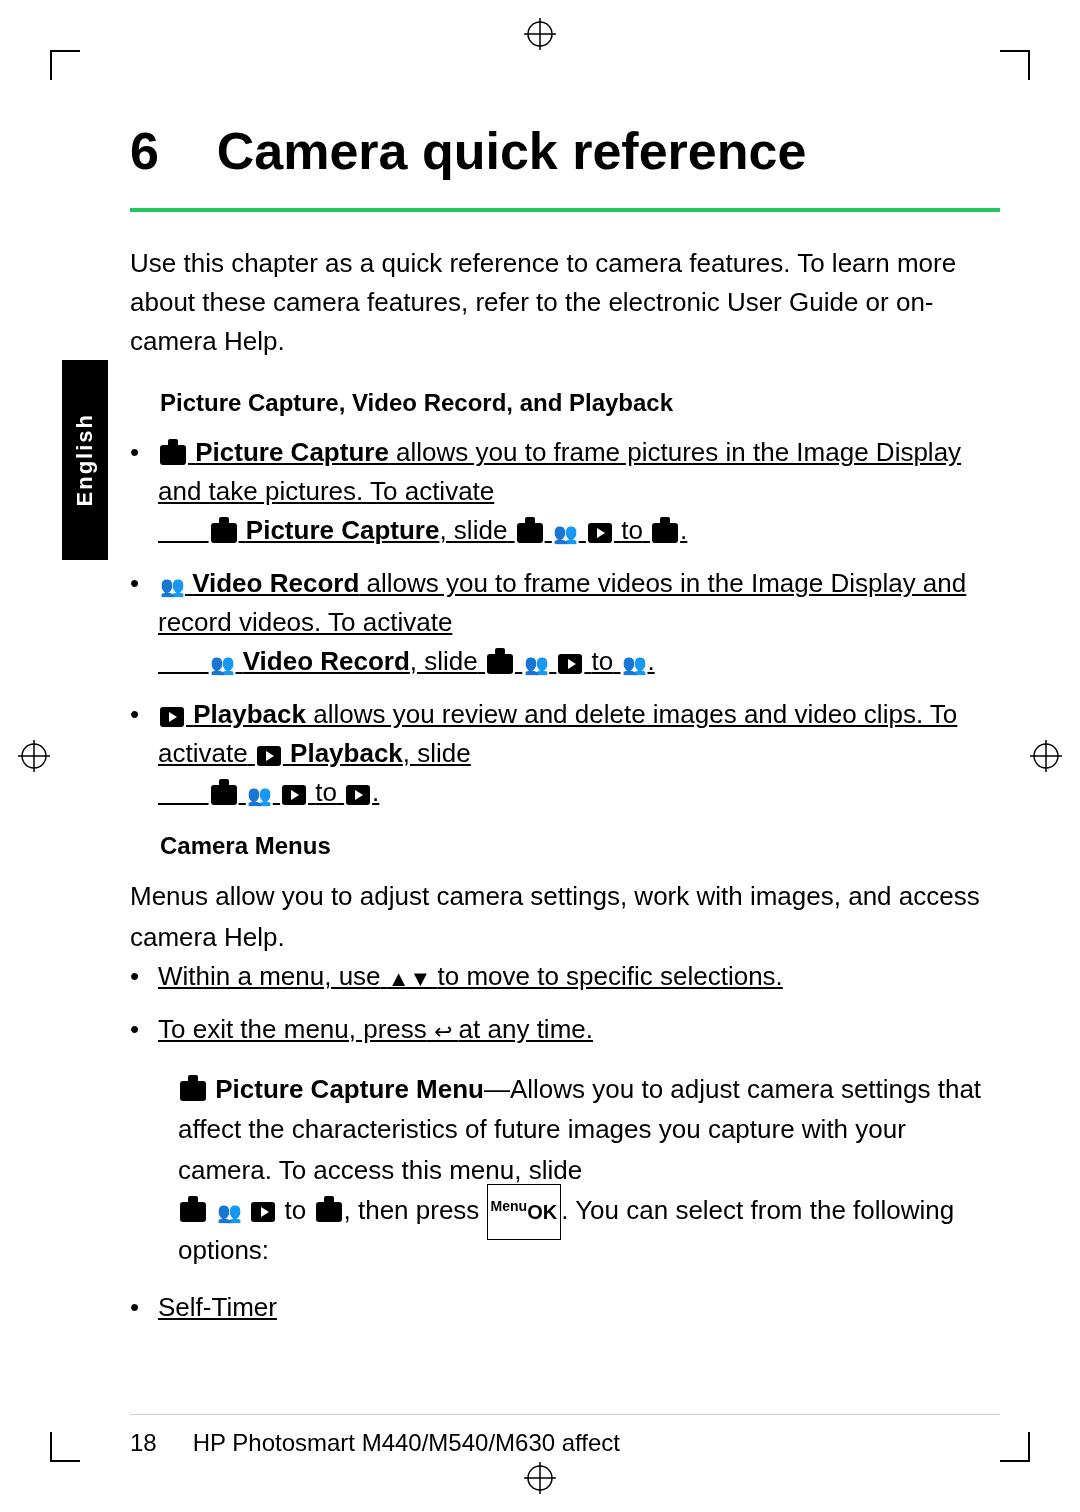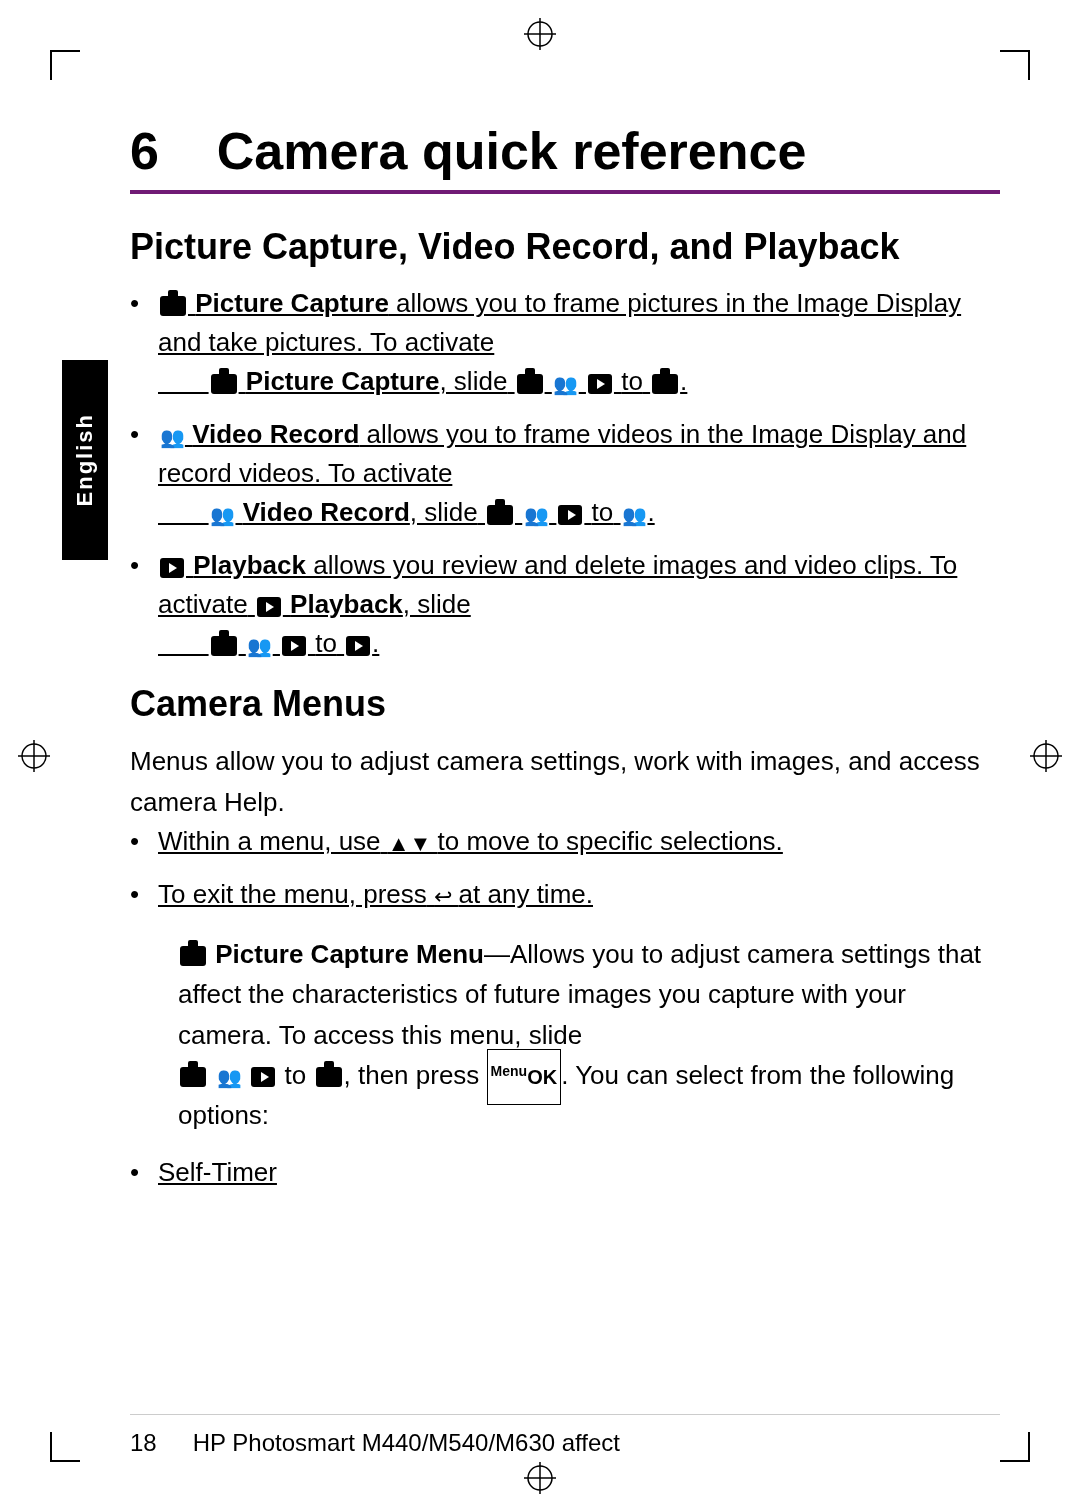--- a/index.html
+++ b/index.html
@@ -94,42 +94,43 @@
       top: 120px;
       right: 80px;
       bottom: 80px;
     }
 
     
     .chapter-heading {
       font-size: 52px;
       font-weight: bold;
       margin-bottom: 32px;
-      border-bottom: 4px solid #701a75;
-      padding-bottom: 8px;
+      border-bottom: 4px solid #22c55e;
+      padding-bottom: 26px;
       line-height: 1.2;
     }
 
     .chapter-number {
       font-size: 52px;
       font-weight: bold;
     }
 
     
     .intro-text {
       font-size: 26px;
       line-height: 1.5;
       margin-bottom: 28px;
     }
 
     
     .section-heading {
-      font-size: 36px;
+      font-size: 24px;
       font-weight: bold;
       margin-bottom: 16px;
+      margin-left: 30px;
     }
 
     
     .bullet-list {
       list-style: none;
       margin-bottom: 20px;
       text-decoration: underline;
     }
 
     .bullet-list li {
@@ -292,20 +293,21 @@
   </div>
 
   <div class="main-content">
 
     <div class="chapter-heading">
       <span class="chapter-number">6</span>
       &nbsp;&nbsp;
       <span>Camera quick reference</span>
     </div>
 
+    <p class="intro-text">Use this chapter as a quick reference to camera features. To learn more about these camera features, refer to the electronic User Guide or on-camera Help.</p>
 
     <p class="section-heading">Picture Capture, Video Record, and Playback</p>
 
     <ul class="bullet-list">
 
       <li>
         <span class="cam-icon"></span>
         <span class="bold-text">Picture Capture</span><span> allows you to frame pictures in the Image Display and take pictures. To activate</span>
         <br>&nbsp;&nbsp;&nbsp;&nbsp;&nbsp;&nbsp;
         <span class="cam-icon"></span>

